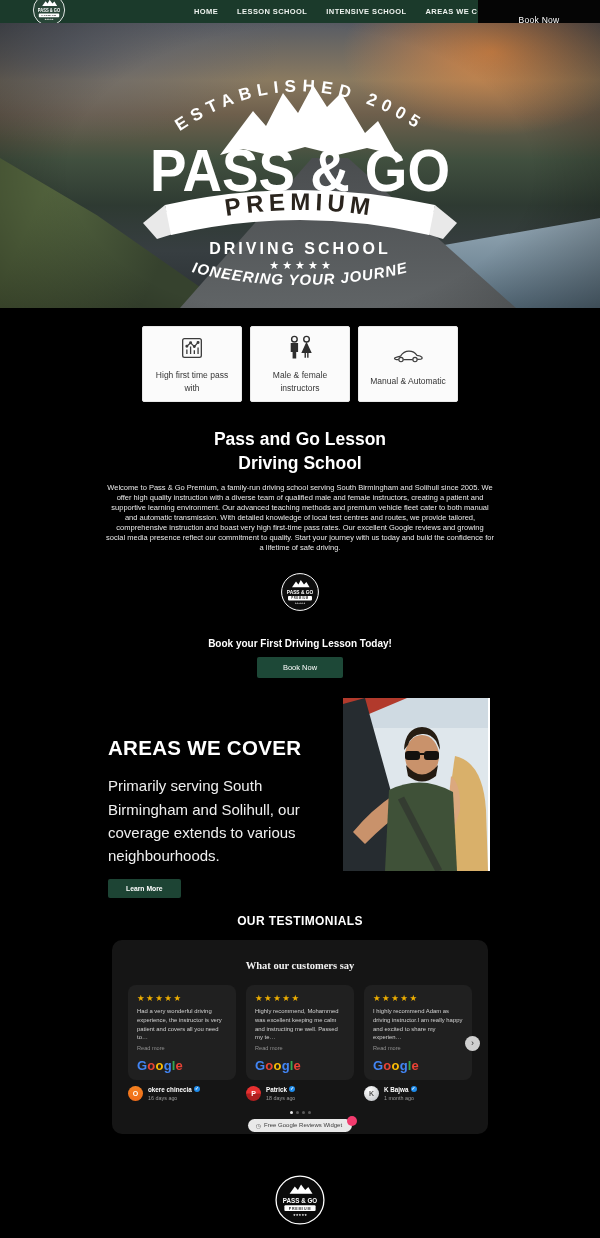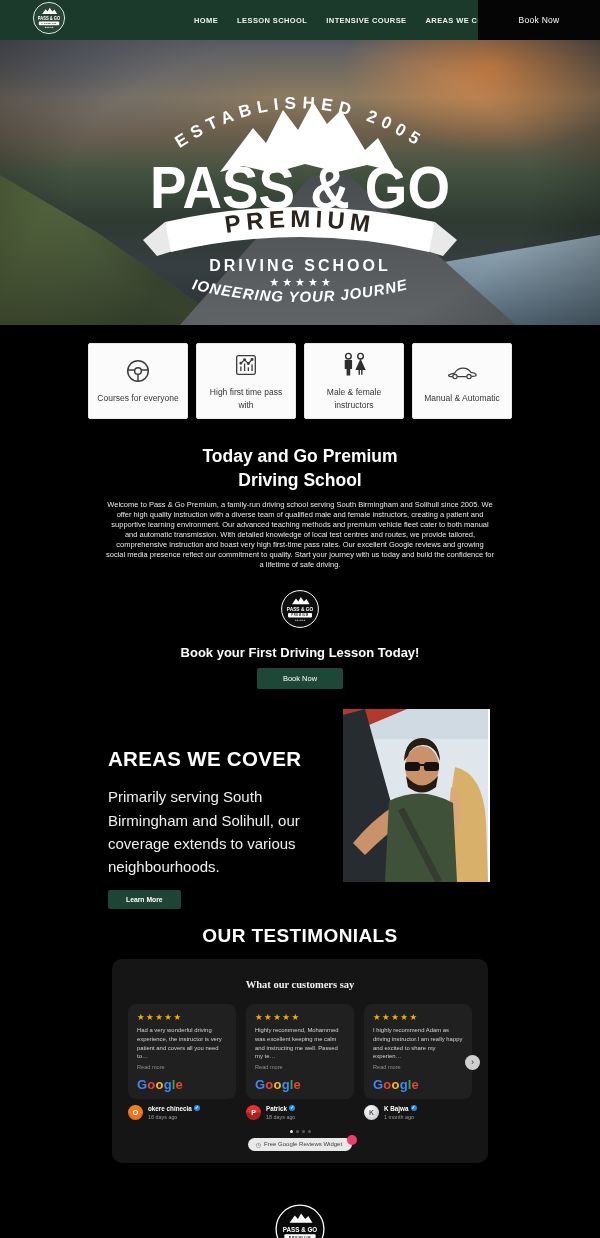--- a/index.html
+++ b/index.html
@@ -1,18 +1,18 @@
 <!DOCTYPE html>
 <html><head>
 <meta charset="utf-8">
 <style>
   html,body{margin:0;padding:0;}
   body{width:600px;height:1238px;overflow:hidden;background:#000;font-family:"Liberation Sans",sans-serif;color:#fff;}
   
-  .header{height:40px;background:#1b3a2b;display:flex;align-items:center;position:relative;}
+  .header{height:23px;background:#1b3a2b;display:flex;align-items:center;position:relative;}
   .header .logo-wrap{margin-left:24px;flex:0 0 auto;}
   .nav{display:flex;gap:19px;margin-left:120px;}
   .nav a{color:#eef3ef;font-size:7.5px;font-weight:bold;letter-spacing:.4px;text-decoration:none;cursor:pointer;}
   .book-now-zone{position:absolute;right:0;top:0;width:122px;height:40px;background:#050505;display:flex;align-items:center;justify-content:center;}
   .book-now-zone span{font-size:8.5px;color:#fff;letter-spacing:.3px;cursor:pointer;}
   
   .hero{height:285px;position:relative;overflow:hidden;
     background:
       radial-gradient(ellipse 230px 130px at 82% 10%, rgba(236,138,62,.75), rgba(236,138,62,0) 65%),
       radial-gradient(ellipse 300px 150px at 12% 6%, rgba(96,100,110,.9), rgba(96,100,110,0) 70%),
@@ -26,34 +26,34 @@
   .features{display:flex;justify-content:center;gap:8px;margin-top:18px;}
   .fcard{width:98px;height:74px;background:#fbfbfb;border:1px solid #e8e8e8;border-radius:2px;display:flex;flex-direction:column;align-items:center;justify-content:center;gap:7px;}
   .fcard .ficon{height:28px;display:flex;align-items:center;}
   .fcard .flabel{font-size:8.5px;color:#363636;text-align:center;line-height:1.5;width:86px;}
   
   .about{margin-top:26px;text-align:center;}
   .about h1{margin:0;font-size:17.5px;font-weight:bold;line-height:1.35;color:#fff;}
   .about p{width:388px;margin:8px auto 0;font-size:7.5px;line-height:1.32;color:#e8e8e8;text-align:center;}
   
   .cta{margin-top:20px;text-align:center;}
-  .cta .heading{font-size:13px;font-weight:bold;margin-top:12px;}
+  .cta .heading{font-size:10px;font-weight:bold;margin-top:22px;}
   .btn-green{display:inline-block;background:#1d4837;color:#fff;border:none;border-radius:2px;cursor:pointer;font-family:"Liberation Sans",sans-serif;}
   .cta .btn-green{margin-top:8px;font-size:7.5px;padding:6px 26px;}
   
   .areas{margin-top:20px;display:flex;align-items:flex-start;position:relative;height:178px;}
   .areas-left{margin-left:108px;margin-top:38px;width:230px;}
   .areas-left h2{margin:0;font-size:20.5px;letter-spacing:.3px;font-weight:bold;}
   .areas-left p{margin:14px 0 0;font-size:15px;line-height:1.55;color:#efefef;}
   .areas-left .btn-green{margin-top:12px;font-size:6.8px;font-weight:bold;padding:6px 18px;background:#1d4434;}
   .areas-photo{position:absolute;right:110px;top:0;width:145px;height:173px;overflow:hidden;border-right:2px solid #fff;}
   
   .testimonials{margin-top:38px;text-align:center;}
-  .testimonials h2{margin:0;font-size:19px;font-weight:bold;letter-spacing:.4px;}
-  .widget{position:relative;width:376px;margin:12px auto 0;background:#151515;border-radius:10px;padding:20px 0 12px;}
+  .testimonials h2{margin:0;font-size:12px;font-weight:bold;letter-spacing:.4px;}
+  .widget{position:relative;width:376px;margin:12px auto 0;background:#151515;border-radius:10px;padding:20px 0 2px;}
   .widget-title{font-family:"Liberation Serif",serif;font-weight:bold;font-size:10.5px;color:#f2f2f2;}
   .cards{display:flex;gap:10px;padding:0 16px;margin-top:14px;}
   .rcard{flex:1;background:#202020;border-radius:8px;padding:8px 9px 7px;text-align:left;min-height:70px;}
   .rstars{color:#f0b000;font-size:8.5px;letter-spacing:1.5px;}
   .rtext{margin-top:4px;font-size:5.9px;line-height:1.45;color:#d2d2d2;}
   .rmore{margin-top:3px;font-size:5.6px;color:#8f8f8f;cursor:pointer;}
   .glogo{margin-top:7px;font-size:13px;font-weight:bold;letter-spacing:.2px;}
   .g1,.g4{color:#4285F4}.g2,.g6{color:#EA4335}.g3{color:#FBBC05}.g5{color:#34A853}
   .reviewers{display:flex;gap:10px;padding:0 16px;margin-top:6px;}
   .reviewer{flex:1;display:flex;align-items:flex-start;gap:5px;text-align:left;}
@@ -85,21 +85,21 @@
       <path d="M30,38 L40,24 L46,31 L52,20 L60,31 L66,25 L74,38 Z" fill="#fff"></path>
       <text x="50" y="56" text-anchor="middle" font-family="Liberation Sans,sans-serif" font-weight="bold" font-size="15" fill="#fff" textLength="66" lengthAdjust="spacingAndGlyphs">PASS &amp; GO</text>
       <rect x="20" y="60" width="60" height="11" rx="2" fill="#fff"></rect>
       <text x="50" y="68.5" text-anchor="middle" font-family="Liberation Sans,sans-serif" font-weight="bold" font-size="7" fill="#1e1e1e" letter-spacing="1.5">PREMIUM</text>
       <text x="50" y="80" text-anchor="middle" font-size="6" fill="#fff">★★★★★</text>
     </svg>
   </div>
   <nav class="nav">
     <a>HOME</a>
     <a>LESSON SCHOOL</a>
-    <a>INTENSIVE COURSE</a>
+    <a>INTENSIVE SCHOOL</a>
     <a>AREAS WE COVER</a>
     <a>BOOKING</a>
   </nav>
   <div class="book-now-zone">
     <span>Book Now</span>
   </div>
 </div>
 
 <div class="hero">
   <div class="hill"></div>
@@ -127,30 +127,20 @@
     <text x="165" y="236" text-anchor="middle" font-size="11" fill="#fff">★ ★ ★ ★ ★</text>
     <text font-family="Liberation Sans,sans-serif" font-weight="bold" font-style="italic" font-size="15" fill="#fff" letter-spacing="1">
       <textPath href="#arcTag" startOffset="50%" text-anchor="middle">PIONEERING YOUR JOURNEY</textPath>
     </text>
   </svg>
 </div>
 
 <div class="features">
   <div class="fcard">
     <div class="ficon">
-      <svg width="28" height="28" viewBox="0 0 30 30" fill="none" stroke="#3c3c3c" stroke-width="1.6">
-        <circle cx="15" cy="15" r="11"></circle>
-          <circle cx="15" cy="15" r="3.6"></circle>
-        <path d="M4.2,14 L11.4,14 M25.8,14 L18.6,14 M15,18.6 L15,25.6"></path>
-      </svg>
-    </div>
-    <div class="flabel">Courses for everyone</div>
-  </div>
-  <div class="fcard">
-    <div class="ficon">
       <svg width="28" height="28" viewBox="0 0 30 30" fill="none" stroke="#3c3c3c" stroke-width="1.4">
         <rect x="5" y="5" width="20" height="20" rx="2"></rect>
         <path d="M9.5,21.5 V16.5 M13.5,21.5 V13.5 M17.5,21.5 V17.5 M21.5,21.5 V14.5"></path>
         <path d="M9.5,13 L13.5,9.5 L17.5,13.5 L21.5,9"></path>
         <circle cx="9.5" cy="13" r="0.9" fill="#3c3c3c"></circle>
           <circle cx="13.5" cy="9.5" r="0.9" fill="#3c3c3c"></circle>
         <circle cx="17.5" cy="13.5" r="0.9" fill="#3c3c3c"></circle>
           <circle cx="21.5" cy="9" r="0.9" fill="#3c3c3c"></circle>
       </svg>
     </div>
@@ -175,21 +165,21 @@
         <circle cx="9.5" cy="21" r="2.3"></circle>
           <circle cx="24.5" cy="21" r="2.3"></circle>
       </svg>
     </div>
     <div class="flabel">Manual &amp; Automatic</div>
   </div>
 </div>
 
 <div class="about">
   <h1>
-    <span>Today and Go Premium</span><br>
+    <span>Pass and Go Lesson</span><br>
     <span>Driving School</span>
   </h1>
   <p>Welcome to Pass &amp; Go Premium, a family-run driving school serving South Birmingham and Solihull since 2005. We offer high quality instruction with a diverse team of qualified male and female instructors, creating a patient and supportive learning environment. Our advanced teaching methods and premium vehicle fleet cater to both manual and automatic transmission. With detailed knowledge of local test centres and routes, we provide tailored, comprehensive instruction and boast very high first-time pass rates. Our excellent Google reviews and growing social media presence reflect our commitment to quality. Start your journey with us today and build the confidence for a lifetime of safe driving.</p>
 </div>
 
 <div class="cta">
   <svg width="56" height="40" viewBox="0 0 100 100">
     <circle cx="50" cy="50" r="46" fill="rgba(255,255,255,.05)" stroke="#fff" stroke-width="2.5"></circle>
     <path d="M30,38 L40,24 L46,31 L52,20 L60,31 L66,25 L74,38 Z" fill="#fff"></path>
     <text x="50" y="56" text-anchor="middle" font-family="Liberation Sans,sans-serif" font-weight="bold" font-size="15" fill="#fff" textLength="66" lengthAdjust="spacingAndGlyphs">PASS &amp; GO</text>

